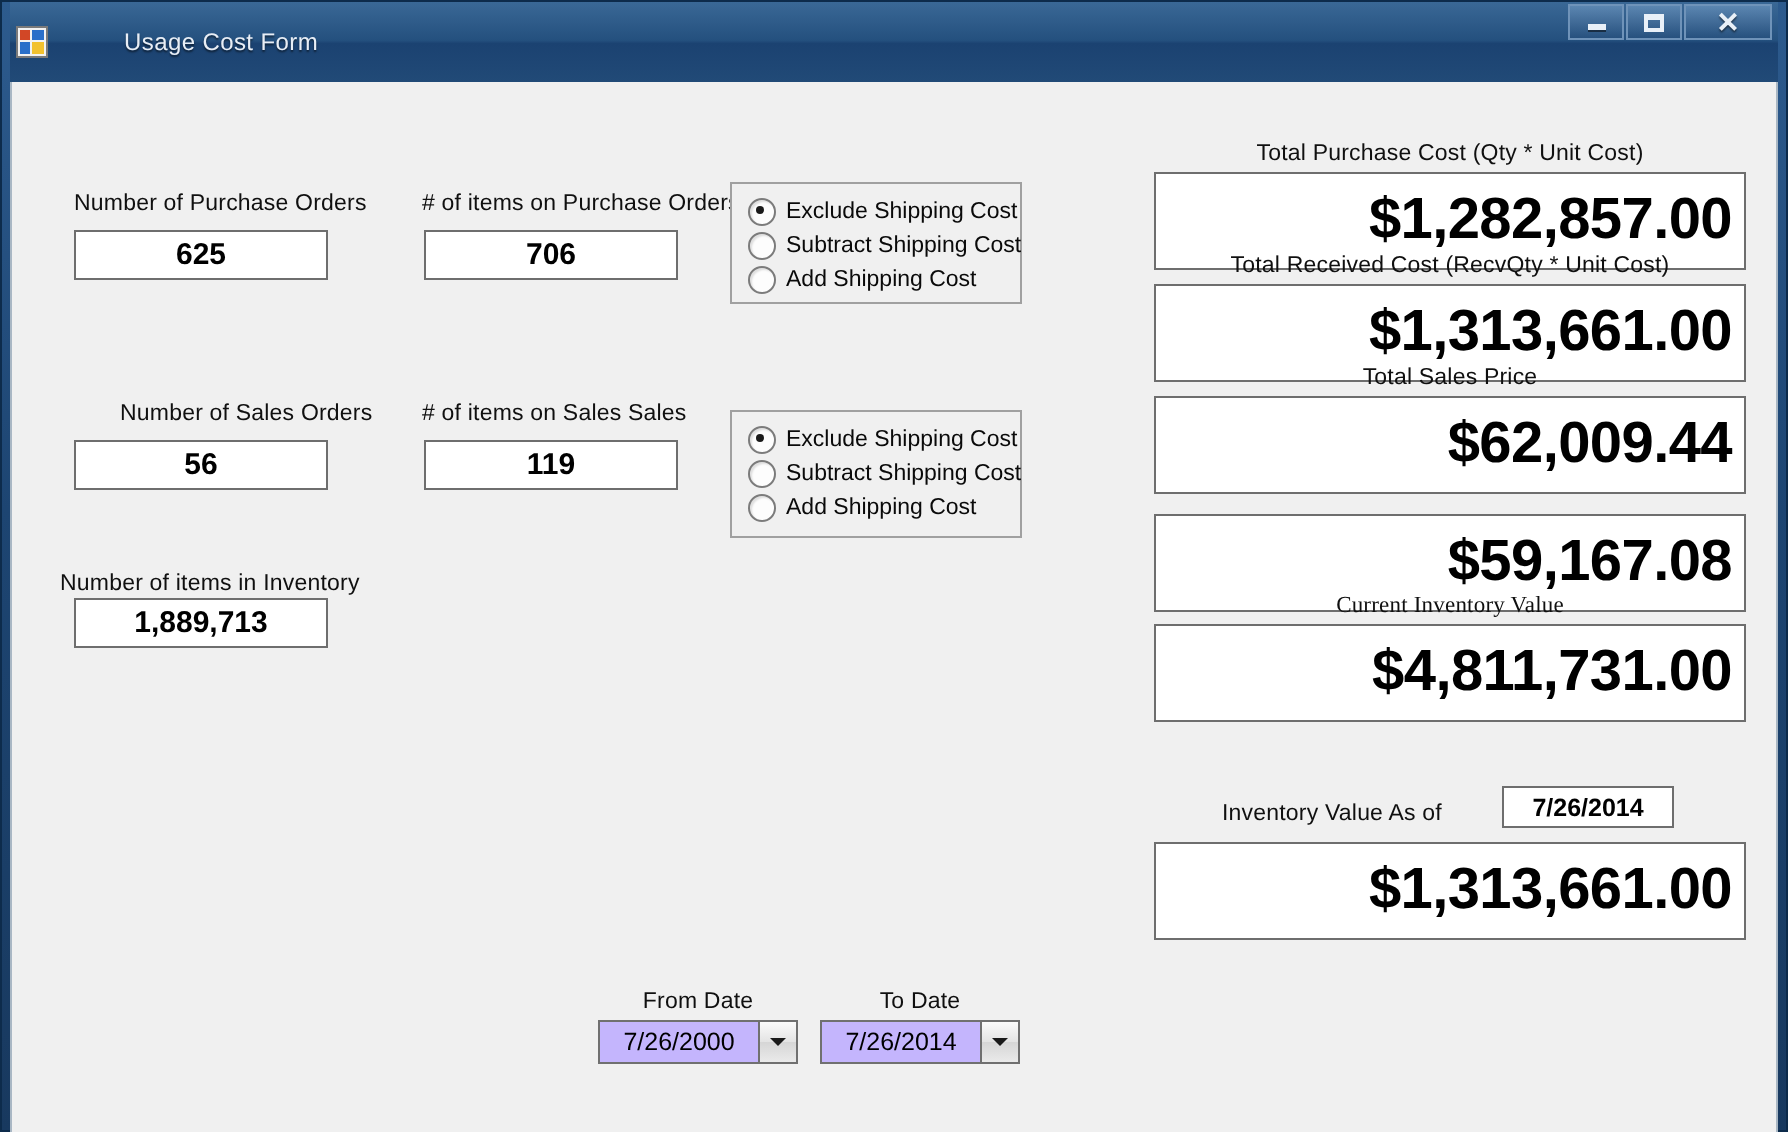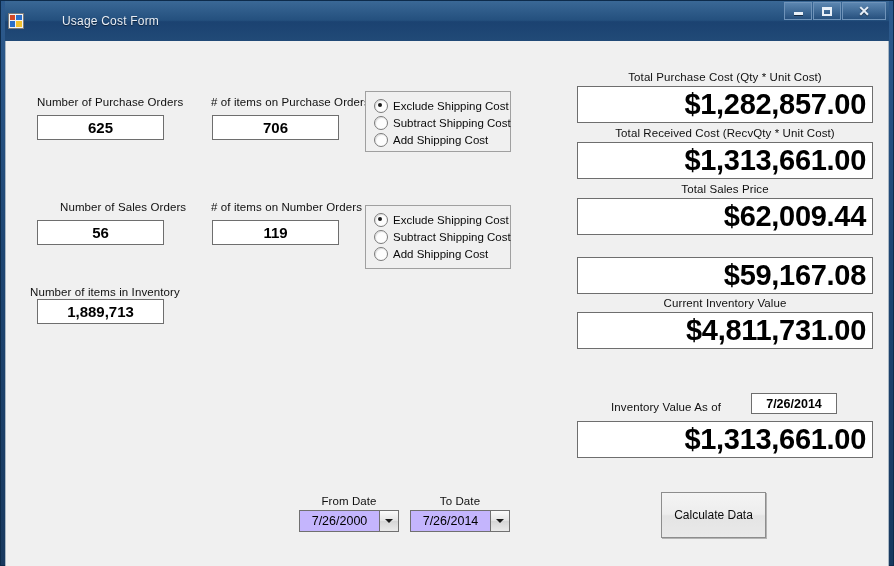--- a/index.html
+++ b/index.html
@@ -142,21 +142,21 @@
   }
 
   .field.small {
     width: 127px;
     height: 25px;
     font-size: 15px;
   }
 
   .field.big {
     width: 296px;
-    height: 37px;
+    height: 49px;
     font-size: 29px;
     justify-content: flex-end;
     padding-right: 6px;
     letter-spacing: -.3px;
   }
 
   .field.date {
     width: 86px;
     height: 21px;
     font-size: 12.5px;
@@ -278,21 +278,21 @@
 
     <div class="abs lbl" style="left:31px; top:55px;">Number of Purchase Orders</div>
     <div class="abs field small" style="left:31px; top:74px;">625</div>
 
     <div class="abs lbl" style="left:205px; top:55px;"># of items on Purchase Orders</div>
     <div class="abs field small" style="left:206px; top:74px;">706</div>
 
     <div class="abs lbl" style="left:31px; top:160px;margin-left:23px;">Number of Sales Orders</div>
     <div class="abs field small" style="left:31px; top:179px;">56</div>
 
-    <div class="abs lbl" style="left:205px; top:160px;"># of items on Number Orders</div>
+    <div class="abs lbl" style="left:205px; top:160px;"># of items on Sales Sales</div>
     <div class="abs field small" style="left:206px; top:179px;">119</div>
 
     <div class="abs lbl" style="left:24px; top:245px;">Number of items in Inventory</div>
     <div class="abs field small" style="left:31px; top:258px;">1,889,713</div>
 
     <div class="abs groupbox" style="left:359px; top:50px;">
       <div class="radio-row">
         <span class="radio on"></span>
         <span>Exclude Shipping Cost</span>
       </div>
@@ -325,21 +325,21 @@
     <div class="abs field big" style="left:571px; top:45px;">$1,282,857.00</div>
 
     <div class="abs lbl" style="left:571px; top:86px; width:296px; text-align:center;">Total Received Cost  (RecvQty * Unit Cost)</div>
     <div class="abs field big" style="left:571px; top:101px;">$1,313,661.00</div>
 
     <div class="abs lbl" style="left:571px; top:142px; width:296px; text-align:center;">Total Sales Price</div>
     <div class="abs field big" style="left:571px; top:157px;">$62,009.44</div>
 
     <div class="abs field big" style="left:571px; top:216px;">$59,167.08</div>
 
-    <div class="abs lbl" style="left:571px; top:256px; width:296px; text-align:center;">Current Inventory Value</div>
+    <div class="abs lbl" style="left:571px; top:256px; width:296px; text-align:center;font-family:Liberation Serif, serif;">Current Inventory Value</div>
     <div class="abs field big" style="left:571px; top:271px;">$4,811,731.00</div>
 
     <div class="abs lbl" style="left:605px; top:360px;">Inventory Value As of</div>
     <div class="abs field date" style="left:745px; top:352px;">7/26/2014</div>
     <div class="abs field big" style="left:571px; top:380px;">$1,313,661.00</div>
 
     <div class="abs lbl" style="left:293px; top:454px; width:100px; text-align:center;">From Date</div>
     <div class="abs combo" style="left:293px; top:469px;">
       <span class="val">7/26/2000</span>
       <span class="arrow">
@@ -348,16 +348,15 @@
     </div>
 
     <div class="abs lbl" style="left:404px; top:454px; width:100px; text-align:center;">To Date</div>
     <div class="abs combo" style="left:404px; top:469px;">
       <span class="val">7/26/2014</span>
       <span class="arrow">
           <i class="tri"></i>
         </span>
     </div>
 
-    <div class="abs button" style="left:655px; top:451px;">Calculate Data</div>
 
   </div>
 </div>
 
 </body></html>

